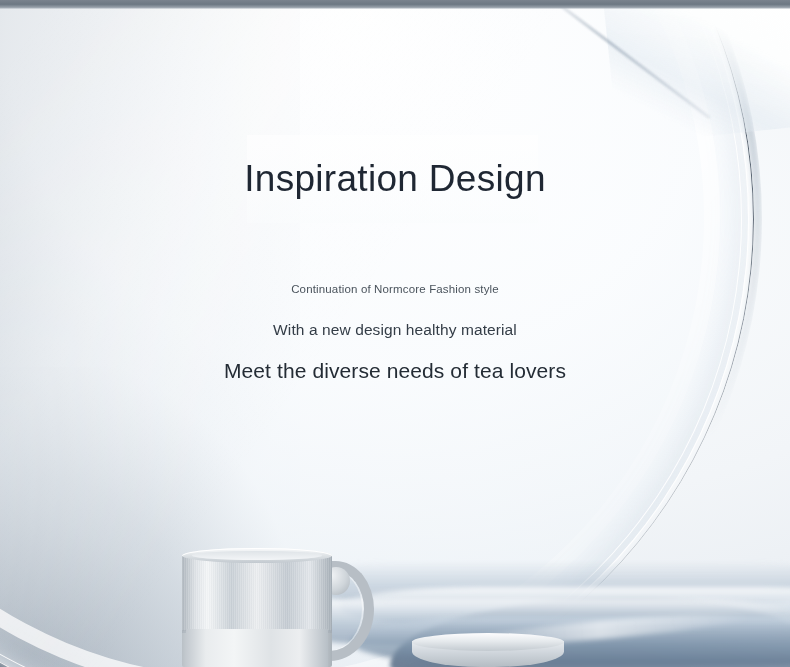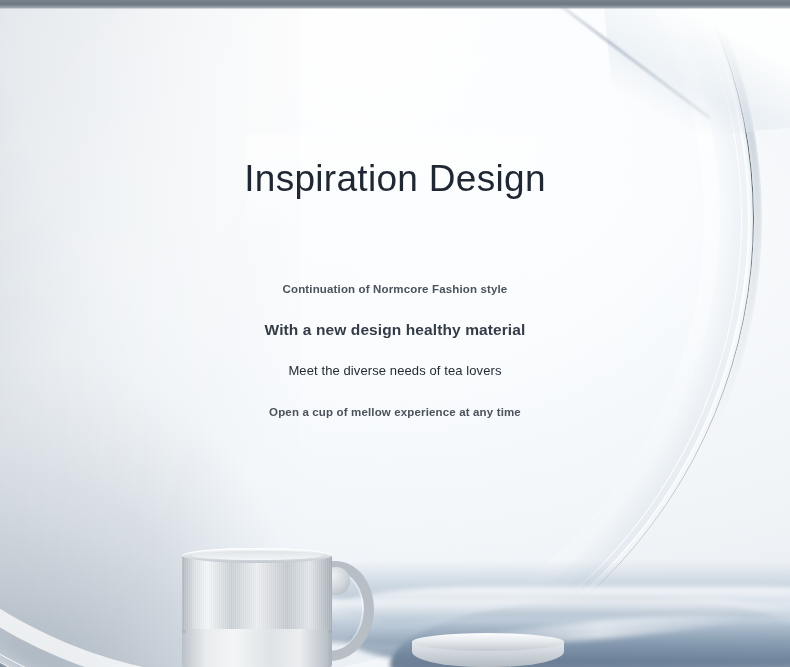--- a/index.html
+++ b/index.html
@@ -221,23 +221,23 @@
     text-align:center;
     font-size:37px;
     font-weight:400;
     letter-spacing:.3px;
     color:#1f2733;
     line-height:105px;
   }
 
   .lines { position:absolute; left:0; top:268px; width:790px; }
   .line { width:100%; text-align:center; color:#39424b; }
-  .line.s  { font-size:11.5px; font-weight:700; letter-spacing:.15px; color:#4a535c; }
-  .line.m  { font-size:15.5px; font-weight:700; letter-spacing:.1px; color:#343d47; }
-  .line.l  { font-size:13px; font-weight:400; letter-spacing:.1px; color:#242c35; }
+  .line.s  { font-size:11.5px; font-weight:400; letter-spacing:.15px; color:#4a535c; }
+  .line.m  { font-size:15.5px; font-weight:400; letter-spacing:.1px; color:#343d47; }
+  .line.l  { font-size:21px; font-weight:400; letter-spacing:.1px; color:#242c35; }
   .line + .line { margin-top:0; }
   .line { height:41px; display:flex; align-items:center; justify-content:center; }
 </style>
 </head>
 <body>
 
 <div id="stage">
 
   <div class="bg-base"></div>
   <div class="bg-leftshade"></div>
@@ -278,18 +278,17 @@
     <div class="mug-rim-inner"></div>
   </div>
 
   <div class="title-panel"></div>
   <div class="title">Inspiration Design</div>
 
   <div class="lines">
     <div class="line s">Continuation of Normcore Fashion style</div>
     <div class="line m">With a new design healthy material</div>
     <div class="line l">Meet the diverse needs of tea lovers</div>
-    <div class="line s">Open a cup of mellow experience at any time</div>
   </div>
 
   <div class="topbar"></div>
 
 </div>
 
 </body></html>

